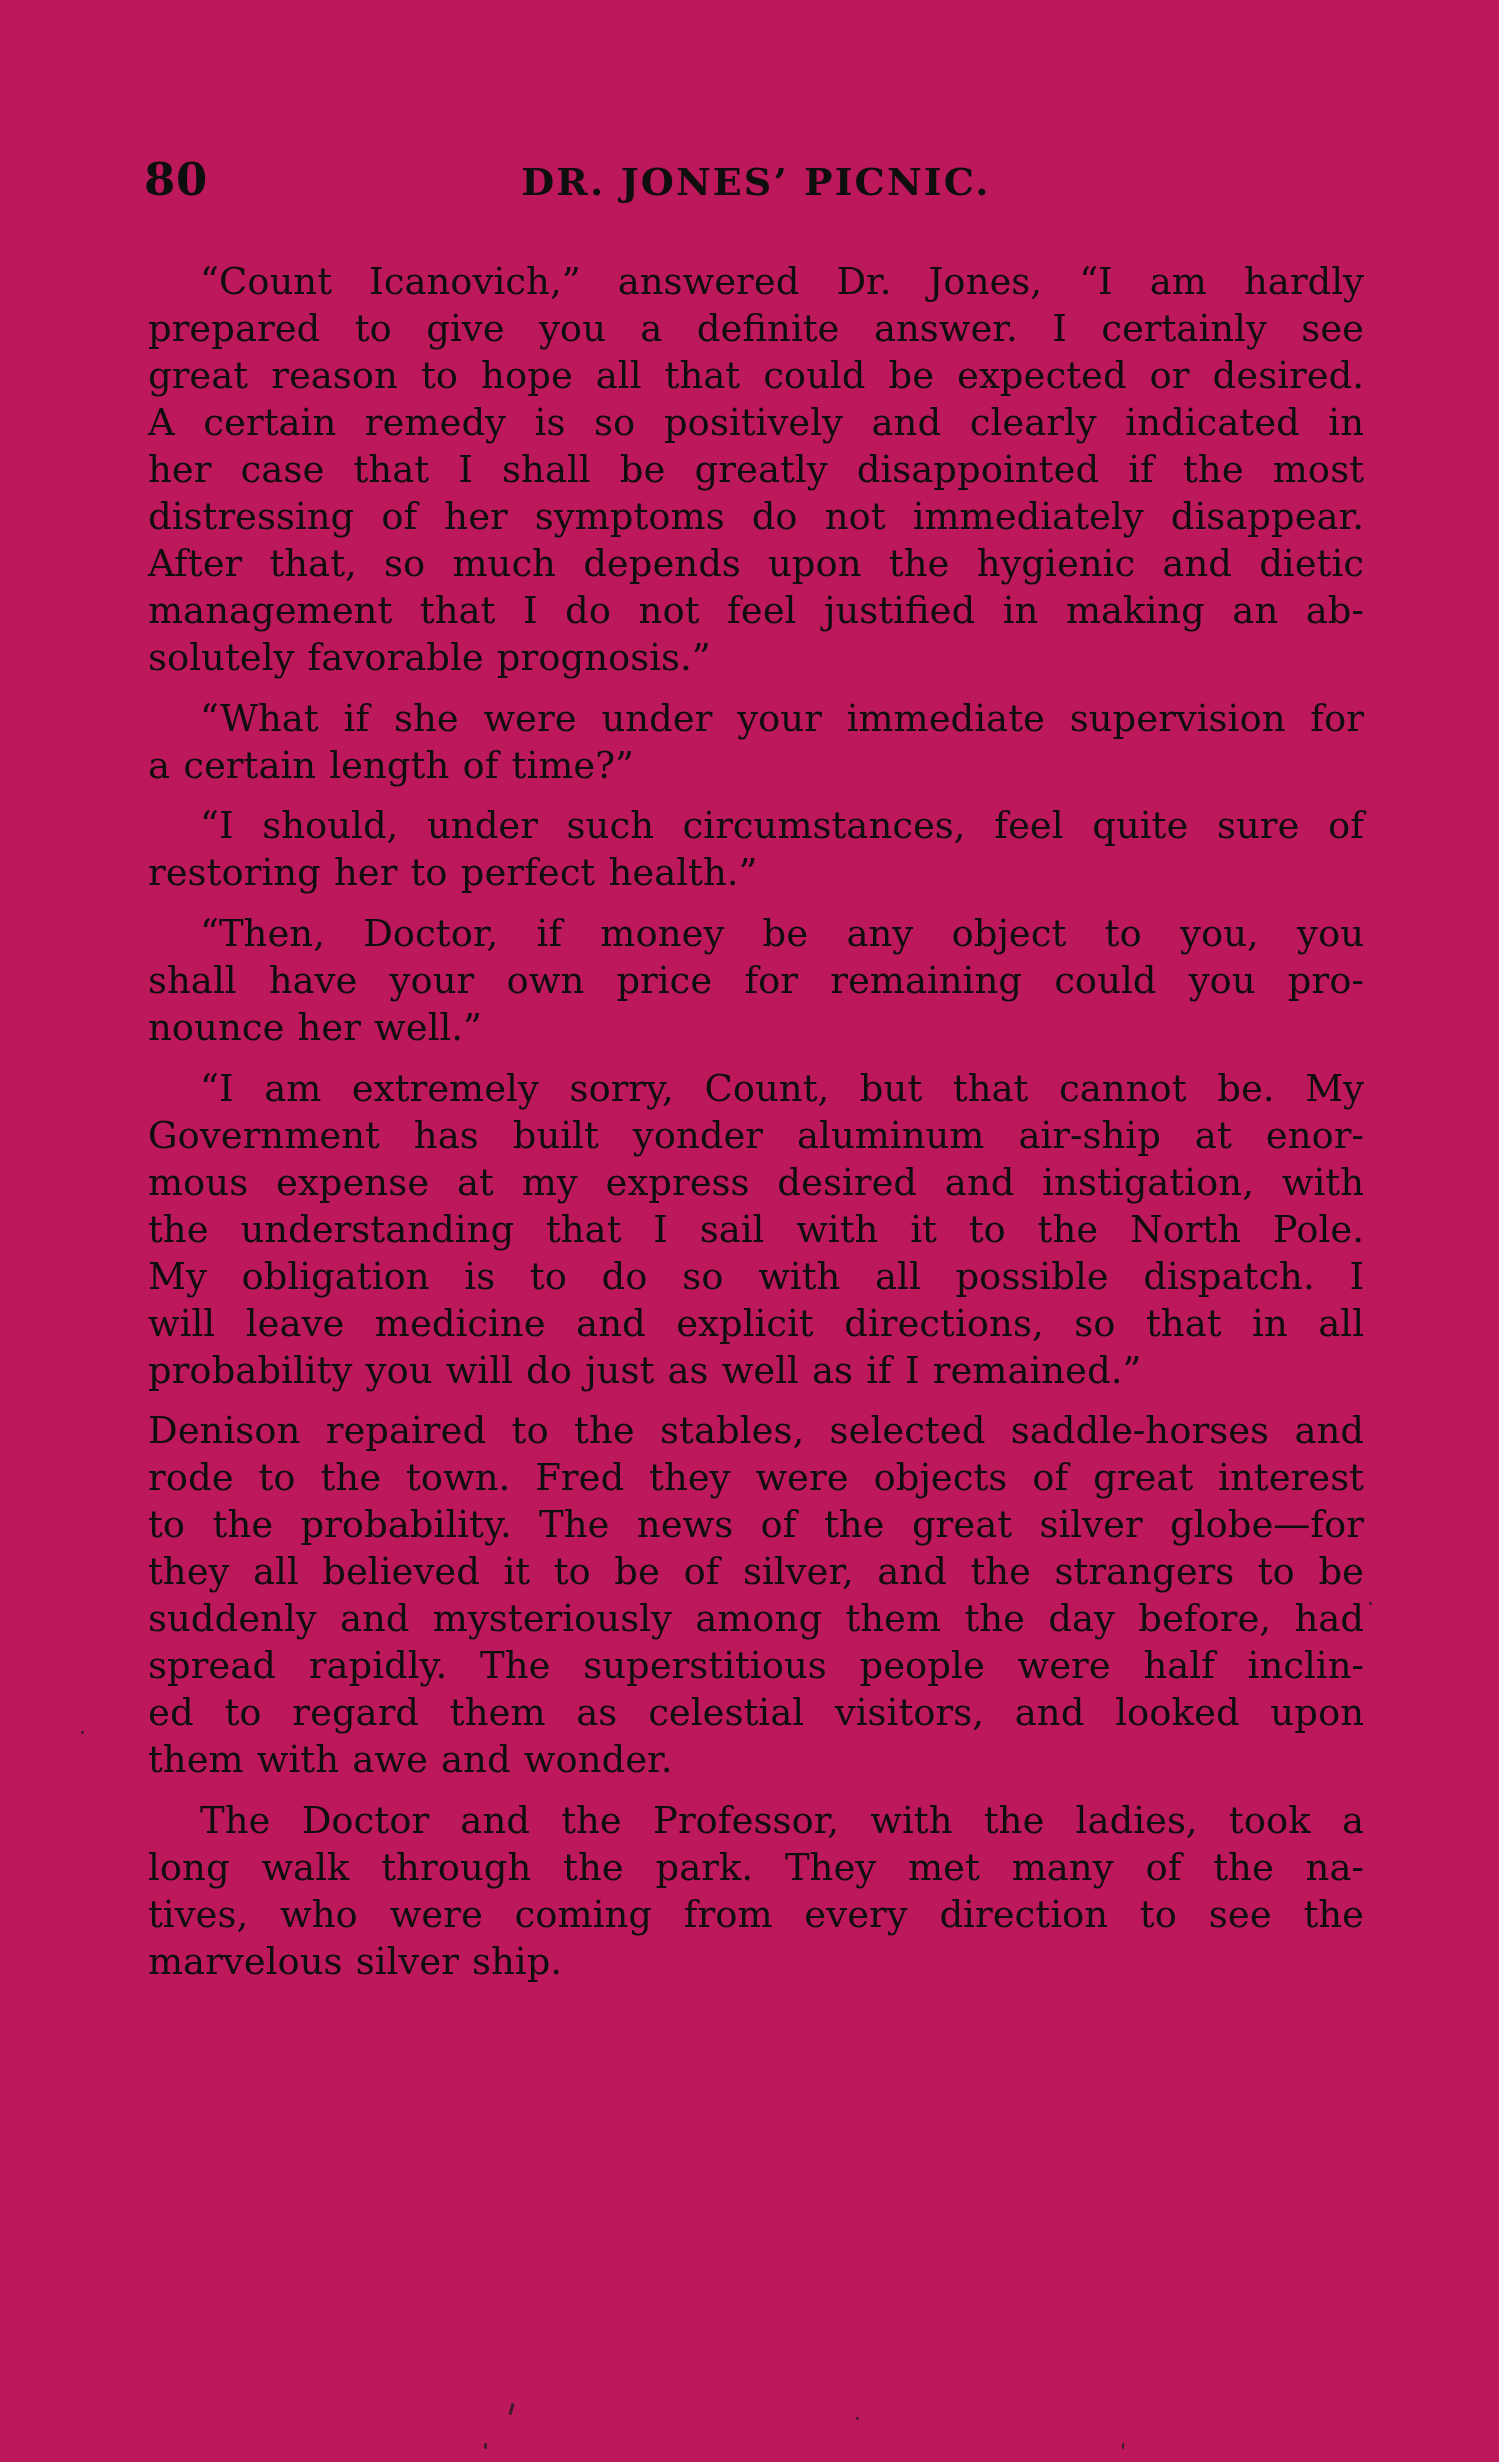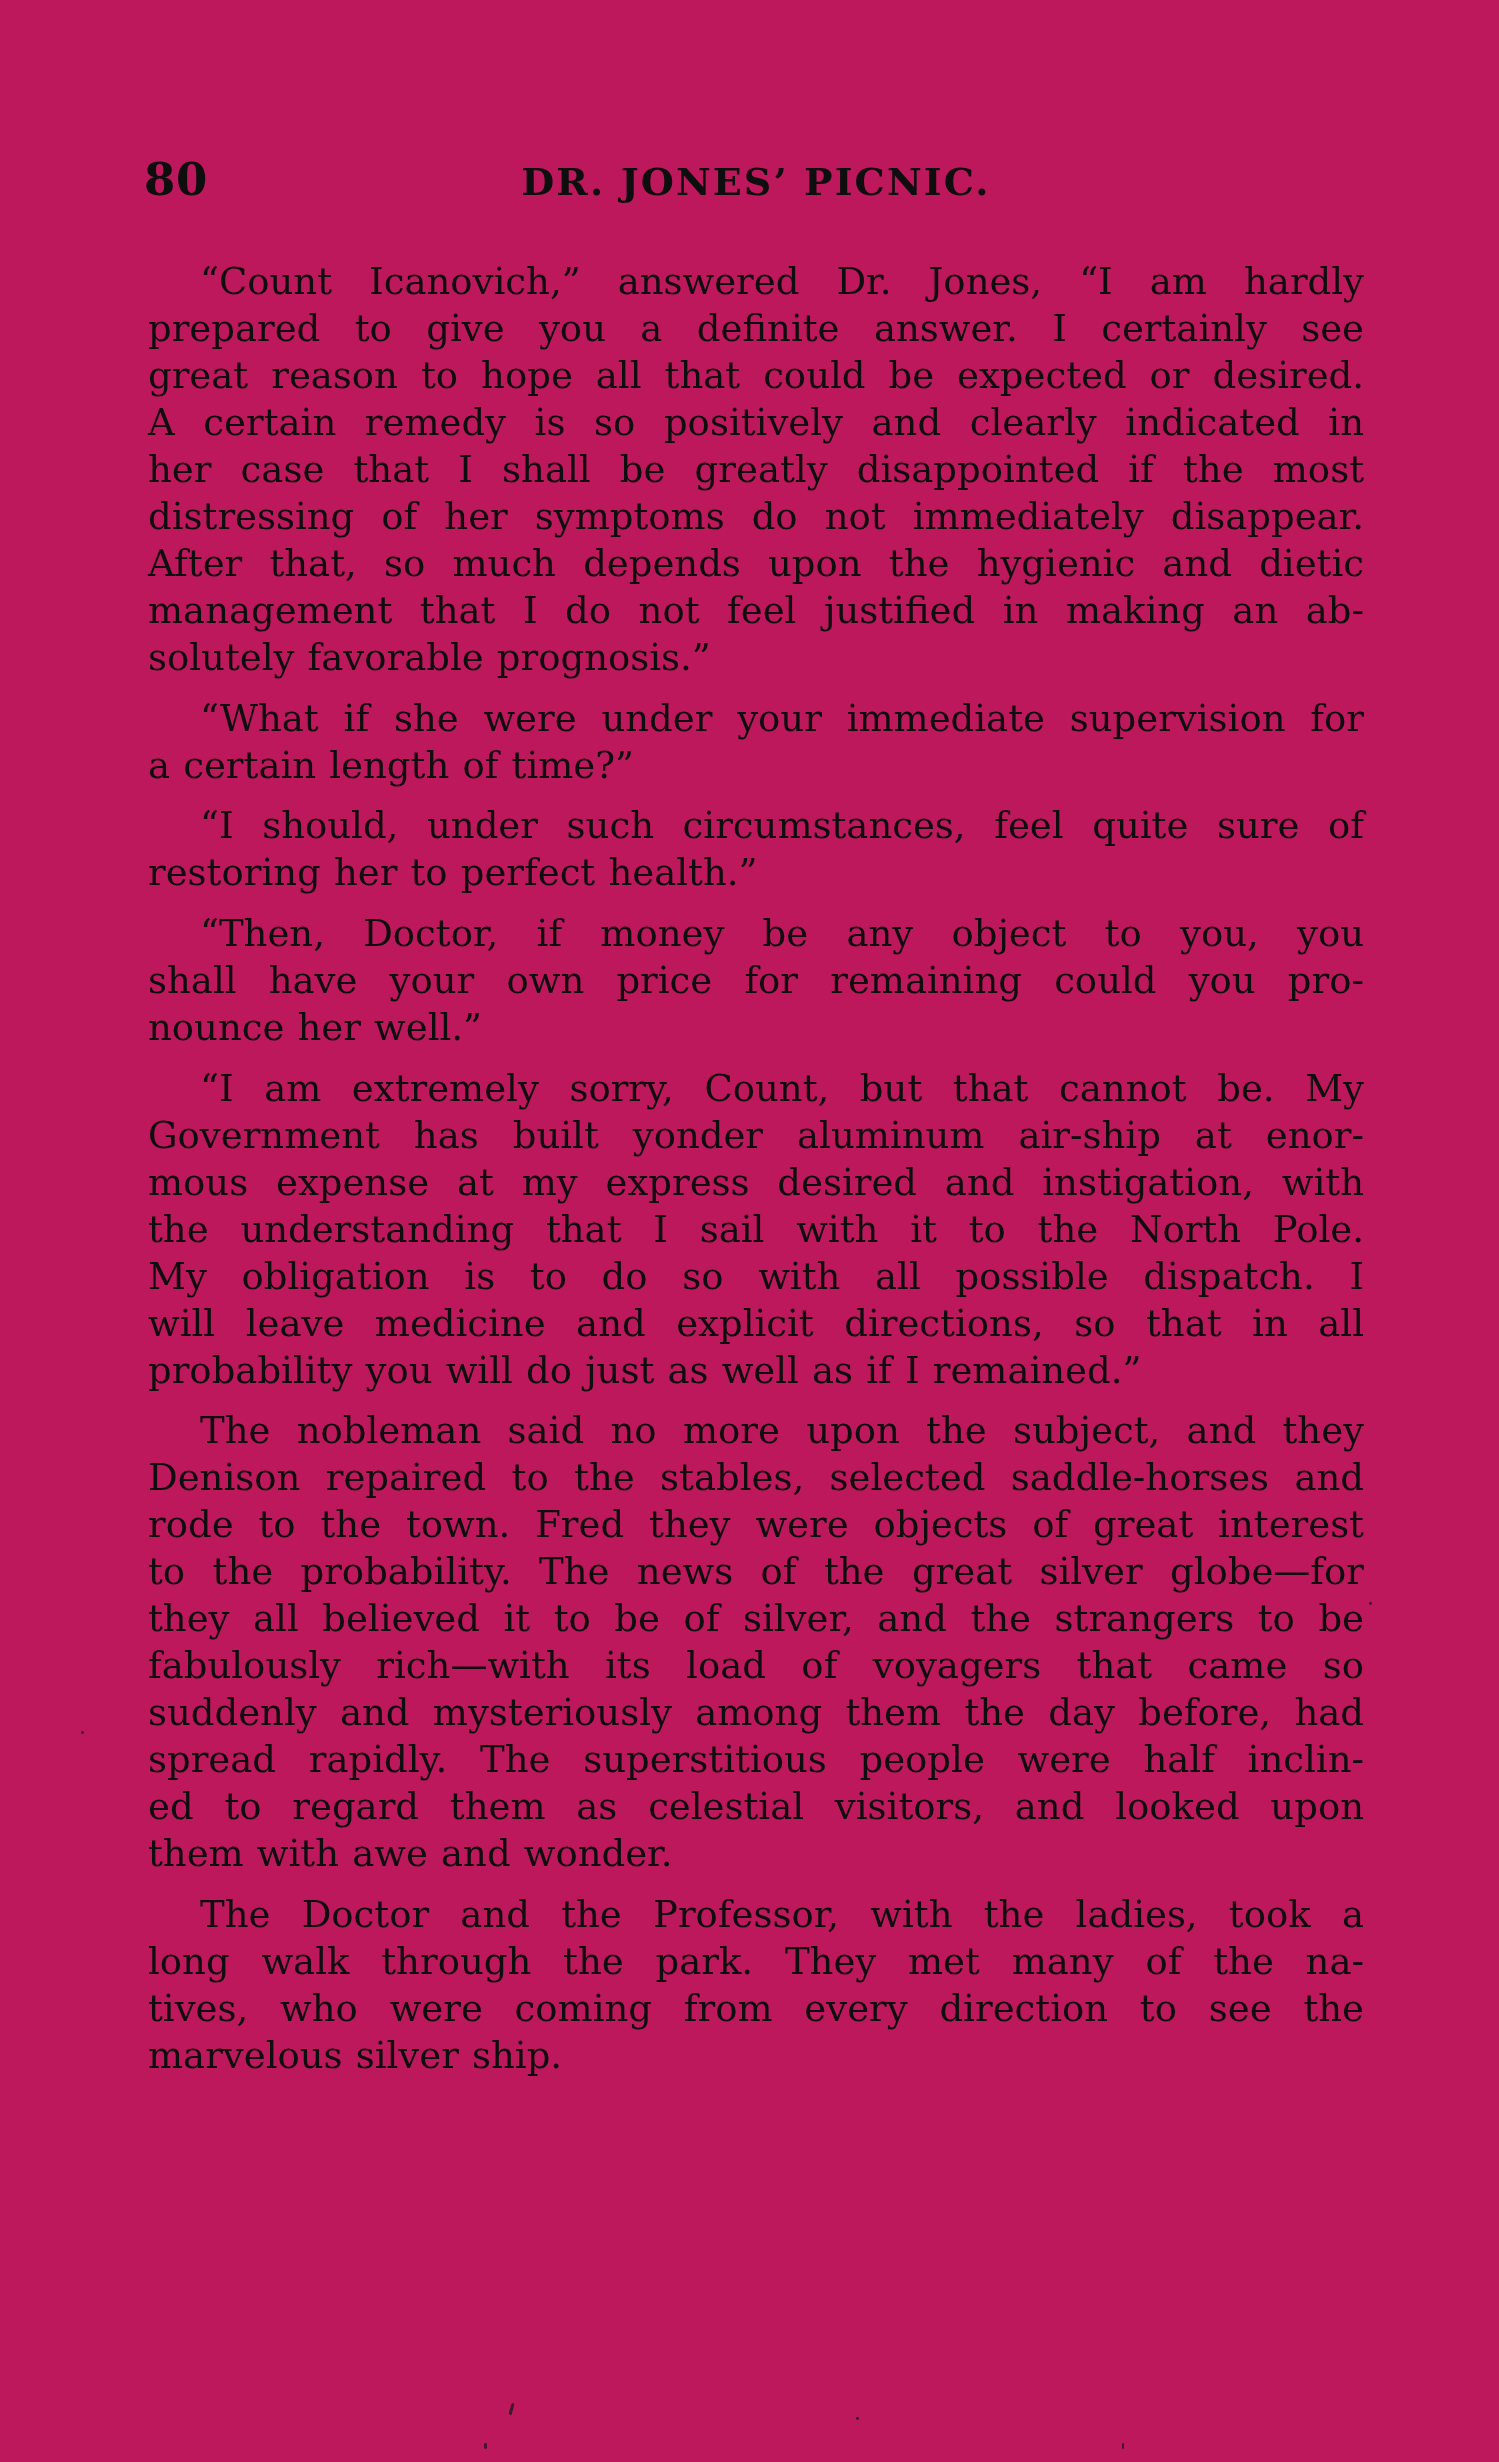--- a/index.html
+++ b/index.html
@@ -106,26 +106,24 @@
       <div class="para">
         <div class="line first">“I am extremely sorry, Count, but that cannot be.  My</div>
         <div class="line">Government has built yonder aluminum air-ship at enor-</div>
         <div class="line">mous expense at my express desired and instigation, with</div>
         <div class="line">the understanding that I sail with it to the North Pole.</div>
         <div class="line">My obligation is to do so with all possible dispatch.  I</div>
         <div class="line">will leave medicine and explicit directions, so that in all</div>
         <div class="line last">probability you will do just as well as if I remained.”</div>
       </div>
       <div class="para">
-        <div class="line first">The nobleman said no more upon the subject, and they</div>
         <div class="line">Denison repaired to the stables, selected saddle-horses and</div>
         <div class="line">rode to the town.  Fred they were objects of great interest</div>
         <div class="line">to the probability.  The news of the great silver globe—for</div>
         <div class="line">they all believed it to be of silver, and the strangers to be</div>
-        <div class="line">fabulously rich—with its load of voyagers that came so</div>
         <div class="line">suddenly and mysteriously among them the day before, had</div>
         <div class="line">spread rapidly.  The superstitious people were half inclin-</div>
         <div class="line">ed to regard them as celestial visitors, and looked upon</div>
         <div class="line last">them with awe and wonder.</div>
       </div>
       <div class="para">
         <div class="line first">The Doctor and the Professor, with the ladies, took a</div>
         <div class="line">long walk through the park.  They met many of the na-</div>
         <div class="line">tives, who were coming from every direction to see the</div>
         <div class="line last">marvelous silver ship.</div>

